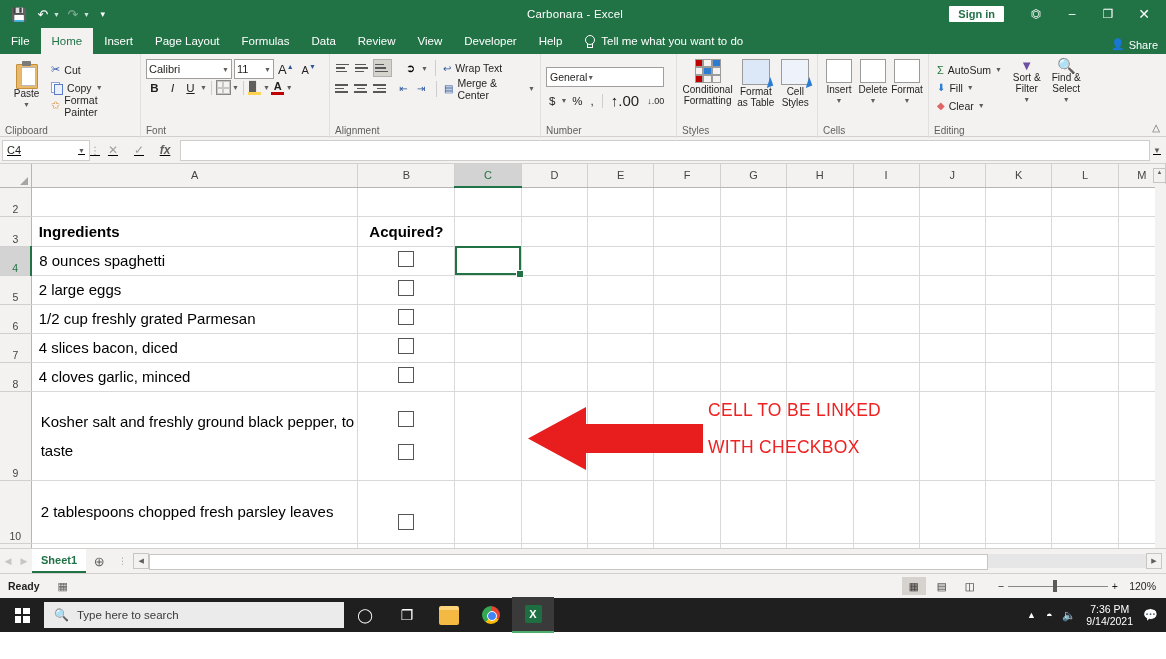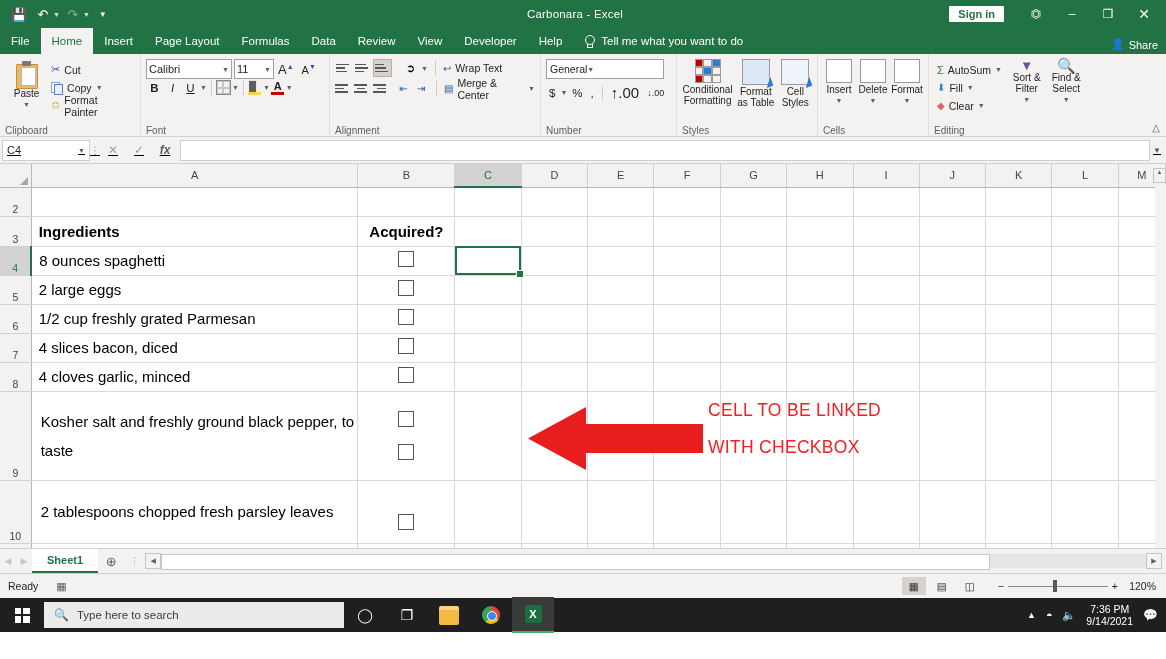--- a/index.html
+++ b/index.html
@@ -61,21 +61,21 @@
   .fill-ic{width:14px;height:14px;position:relative;}
   .fill-ic .b{position:absolute;left:1px;top:0;font-size:10px;color:#605e5c;}
   .fill-ic .u{position:absolute;left:0;bottom:0;width:13px;height:3px;background:#ffd34e;}
   .fcol-ic{width:14px;height:14px;position:relative;}
   .fcol-ic .a{position:absolute;left:3px;top:-1px;font-size:11px;color:#201f1e;font-weight:bold;}
   .fcol-ic .u{position:absolute;left:0;bottom:0;width:13px;height:3px;background:#c00000;}
   .align-ic{width:15px;height:13px;display:flex;flex-direction:column;justify-content:center;gap:2px;}
   .align-ic span{height:1.5px;background:#585858;display:block;}
   .al-btn{width:17px;height:16px;display:flex;align-items:center;justify-content:center;}
   .al-btn.sel{background:#d6d2ce;border:1px solid #b3b0ad;}
-  .numbox{width:110px;height:18px;border:1px solid #a19f9d;background:#fff;font-size:10.5px;padding:0 3px;display:flex;align-items:center;justify-content:flex-start;color:#201f1e;}
+  .numbox{width:110px;height:18px;border:1px solid #a19f9d;background:#fff;font-size:10.5px;padding:0 3px;display:flex;align-items:center;justify-content:flex-start;color:#201f1e;margin-top:8px;}
   .nb{font-size:11.5px;color:#201f1e;padding:0 3px;}
   .cfmt{width:26px;height:24px;position:relative;}
   .cfmt .g{position:absolute;inset:0;display:grid;grid-template-columns:repeat(3,1fr);grid-template-rows:repeat(3,1fr);}
   .cfmt .g i{border:.5px solid #9b9b9b;display:block;}
   .tbl-ic{width:26px;height:24px;position:relative;background:linear-gradient(#dce8f7,#dce8f7);border:1px solid #9b9b9b;}
   .pen{position:absolute;right:-3px;bottom:-3px;width:0;height:0;border-left:7px solid transparent;border-bottom:9px solid #2b7cd3;transform:rotate(-20deg);}
   .cellmini{width:24px;height:22px;border:1px solid #9b9b9b;position:relative;background:#fff;}
 
   
   .fbar{height:26px;background:#f3f2f1;display:flex;align-items:center;padding:0 2px;border-bottom:1px solid #d2d0ce;text-decoration:underline;}
@@ -100,21 +100,21 @@
   .chk{display:inline-block;width:14px;height:14px;border:1.4px solid #555;background:#fff;}
   .chk2{display:flex;flex-direction:column;align-items:center;justify-content:center;gap:17px;height:100%;}
   .selcell{outline:2px solid #217346;outline-offset:-2px;position:relative;}
   .fillh{position:absolute;right:-3px;bottom:-3px;width:6px;height:6px;background:#217346;border:1px solid #fff;}
   .annot{position:absolute;font-family:"Liberation Sans",sans-serif;color:#ee2222;font-size:17.5px;letter-spacing:.3px;line-height:25px;white-space:nowrap;}
   .arrow{position:absolute;}
 
   
   .sheetbar{height:24px;background:#f3f2f1;display:flex;align-items:center;border-top:1px solid #d2d0ce;}
   .navb{width:16px;text-align:center;color:#c8c6c4;font-size:9px;}
-  .sheettab{font-size:11px;color:#217346;font-weight:bold;padding:0 15px;height:22px;line-height:22px;background:#fff;border-bottom:2px solid #217346;}
+  .sheettab{font-size:11px;color:#217346;font-weight:bold;padding:0 9px;height:22px;line-height:22px;background:#fff;border-bottom:2px solid #217346;}
   .addsheet{width:26px;text-align:center;color:#605e5c;font-size:13px;}
   .hscroll{flex:1;display:flex;align-items:center;height:16px;margin:0 4px 0 6px;}
   .hsbtn{width:14px;height:14px;border:1px solid #c8c6c4;background:#f3f2f1;font-size:7px;color:#605e5c;display:flex;align-items:center;justify-content:center;}
   .hstrack{flex:1;height:14px;background:#e6e6e6;position:relative;}
   .hsthumb{position:absolute;left:0;top:0;height:14px;width:84%;background:#fff;border:1px solid #c8c6c4;}
   .status{height:24px;background:#f3f2f1;display:flex;align-items:center;font-size:10.5px;color:#201f1e;border-top:1px solid #d2d0ce;}
   .vbtn{width:24px;height:18px;display:flex;align-items:center;justify-content:center;}
   .vbtn.sel{background:#d6d2ce;}
   .zslider{width:100px;height:14px;position:relative;display:flex;align-items:center;}
   .ztrack{width:100%;height:1px;background:#8a8886;}
@@ -665,21 +665,21 @@
       <span style="color:#a19f9d;font-size:9px;margin-right:6px;">⋮</span>
       <div class="hsbtn">◀</div>
       <div class="hstrack">
           <div class="hsthumb"></div>
         </div>
       <div class="hsbtn">▶</div>
     </div>
   </div>
 
   <div class="status">
-    <span style="padding-left:8px;">Ready</span>
+    <span style="padding-left:8px;font-weight:bold;">Ready</span>
     <span style="margin-left:18px;font-size:11px;color:#605e5c;">▦</span>
     <span style="margin-left:auto;display:flex;align-items:center;gap:4px;padding-right:10px;">
       <span class="vbtn sel">▦</span>
       <span class="vbtn">▤</span>
       <span class="vbtn">◫</span>
       <span style="width:8px"></span>
       <span>−</span>
       <span class="zslider">
           <span class="ztrack"></span>
           <span class="zthumb"></span>

